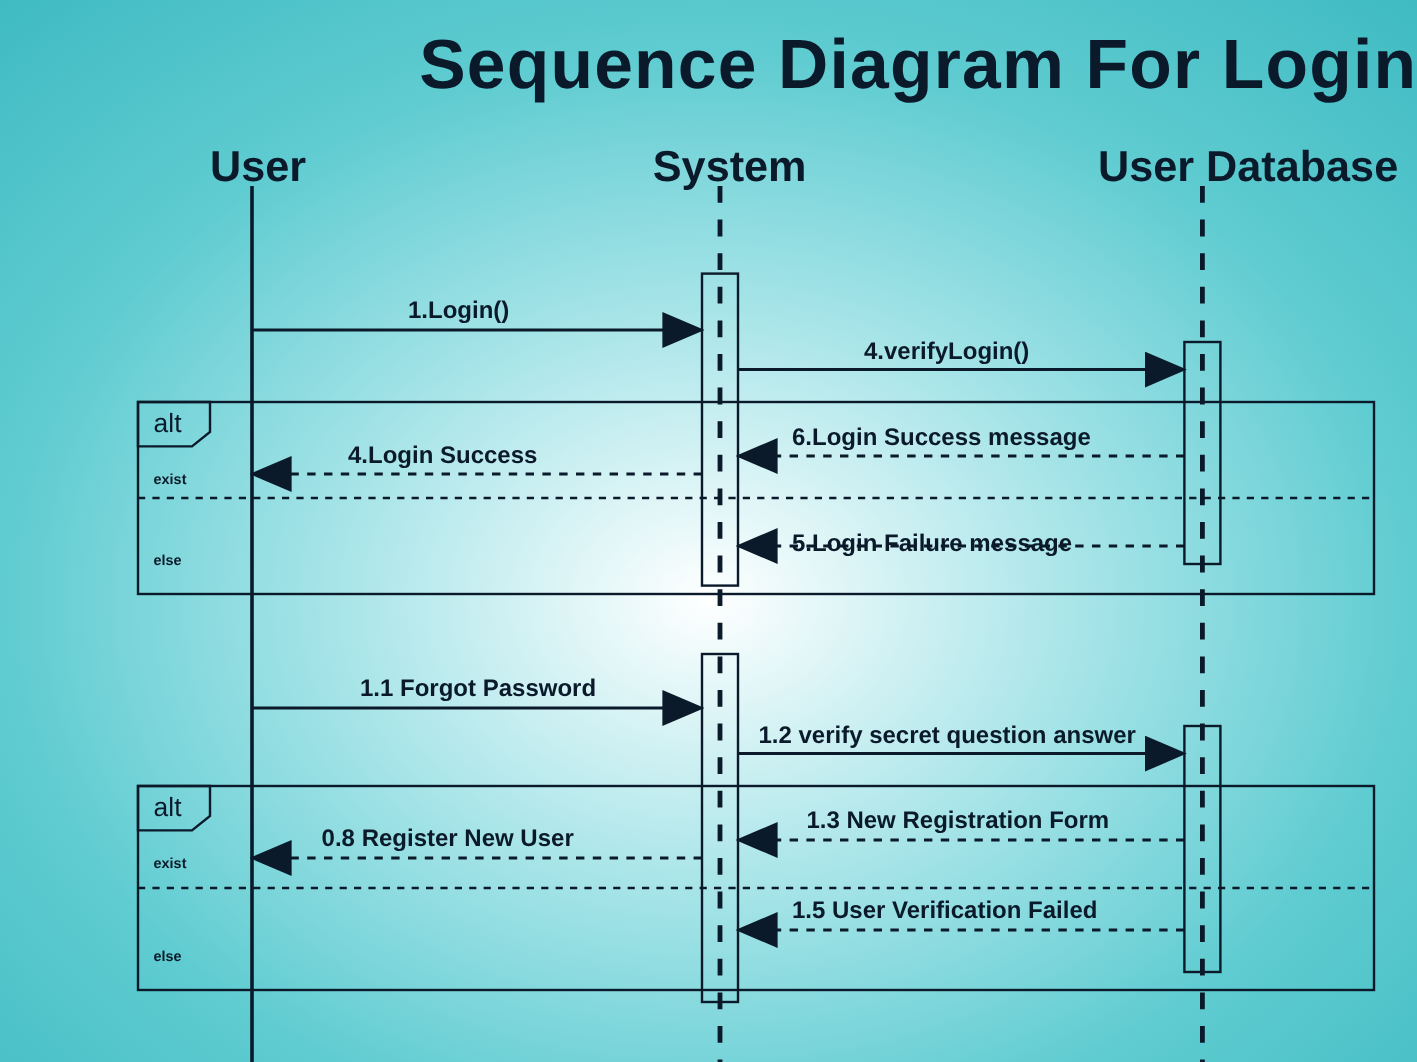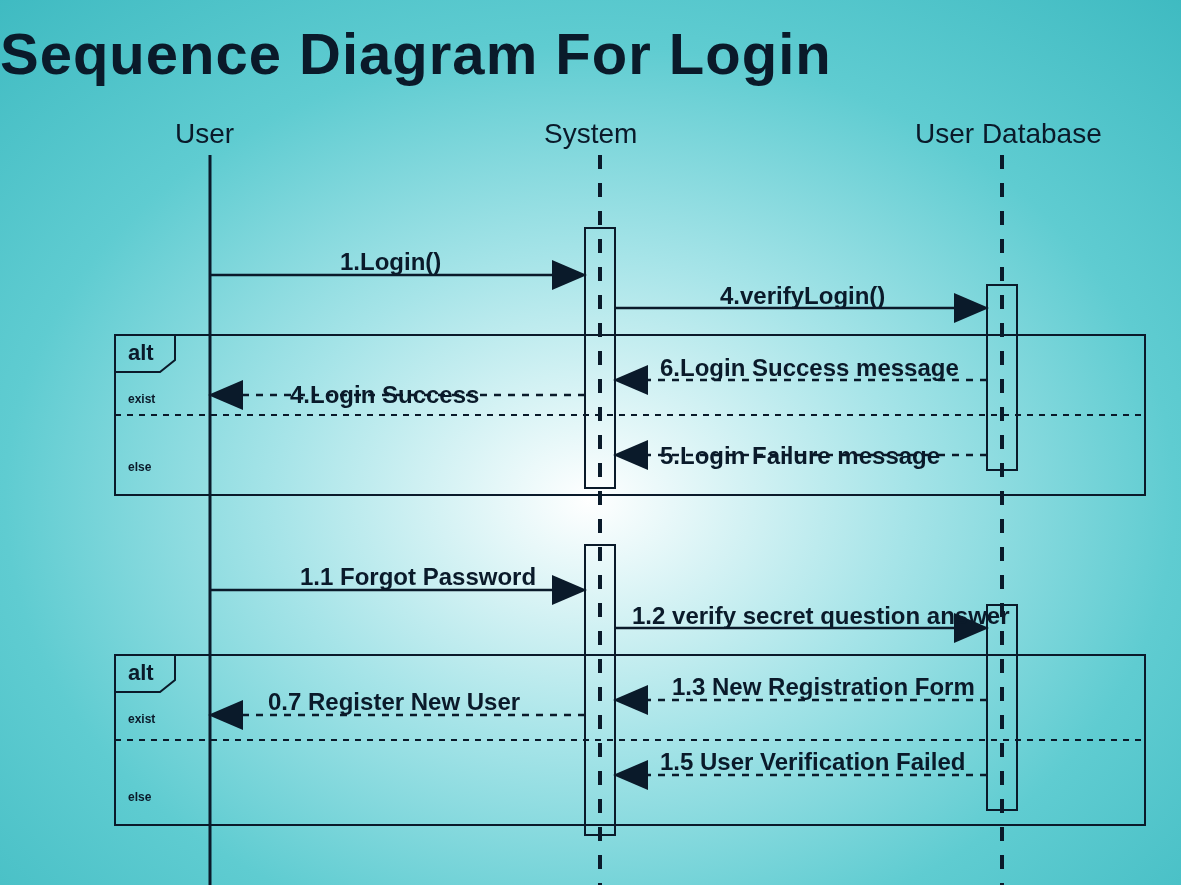--- a/index.html
+++ b/index.html
@@ -6,29 +6,29 @@
   body{
     width:1181px;height:885px;
     background:radial-gradient(ellipse 900px 700px at 590px 500px,#ffffff 0%,#a6e4e8 35%,#5fccd1 65%,#3cb9c0 100%);
     font-family:Arial,Helvetica,sans-serif;
     color:#0a1a2a;
     position:relative;
     overflow:hidden;
   }
   svg{position:absolute;left:0;top:0}
   .title{
-    position:absolute;left:0;top:20px;width:1181px;text-align:left;
+    position:absolute;left:0;top:20px;width:1181px;text-align:right;
     font-size:58px;font-weight:900;letter-spacing:1px;
   }
-  .lane-label{position:absolute;font-size:28px;font-weight:400}
+  .lane-label{position:absolute;font-size:36px;font-weight:700}
   .lbl-user{left:175px;top:118px}
   .lbl-system{left:544px;top:118px}
   .lbl-db{left:915px;top:118px}
-  .msg{position:absolute;font-size:24px;font-weight:700;white-space:nowrap}
-  .alt-tag{position:absolute;font-size:22px;font-weight:700}
+  .msg{position:absolute;font-size:20px;font-weight:700;white-space:nowrap}
+  .alt-tag{position:absolute;font-size:22px;font-weight:400}
   .guard{position:absolute;font-size:12px;font-weight:700}
 </style>
 </head>
 <body>
 
 <div class="title">Sequence Diagram For Login</div>
 
 <div class="lane-label lbl-user">User</div>
 <div class="lane-label lbl-system">System</div>
 <div class="lane-label lbl-db">User Database</div>
@@ -78,27 +78,27 @@
   <line x1="987" y1="700" x2="618" y2="700" stroke="#0a1a2a" stroke-width="2.5" stroke-dasharray="7 7" marker-end="url(#arrowOpen)"></line>
 
   <line x1="585" y1="715" x2="213" y2="715" stroke="#0a1a2a" stroke-width="2.5" stroke-dasharray="7 7" marker-end="url(#arrowOpen)"></line>
 
   <line x1="987" y1="775" x2="618" y2="775" stroke="#0a1a2a" stroke-width="2.5" stroke-dasharray="7 7" marker-end="url(#arrowOpen)"></line>
 </svg>
 
 <div class="msg" style="left:340px;top:248px">1.Login()</div>
 <div class="msg" style="left:720px;top:282px">4.verifyLogin()</div>
 <div class="msg" style="left:660px;top:354px">6.Login Success message</div>
-<div class="msg" style="left:290px;top:381px">4.Login Success</div>
+<div class="msg" style="left:290px;top:369px">4.Login Success</div>
 <div class="msg" style="left:660px;top:442px">5.Login Failure message</div>
 
 <div class="msg" style="left:300px;top:563px">1.1 Forgot Password</div>
 <div class="msg" style="left:632px;top:602px">1.2 verify secret question answer</div>
 <div class="msg" style="left:672px;top:673px">1.3 New Registration Form</div>
-<div class="msg" style="left:268px;top:688px">0.7 Register New User</div>
+<div class="msg" style="left:268px;top:688px">0.8 Register New User</div>
 <div class="msg" style="left:660px;top:748px">1.5 User Verification Failed</div>
 
 <div class="alt-tag" style="left:128px;top:340px">alt</div>
 <div class="guard" style="left:128px;top:392px">exist</div>
 <div class="guard" style="left:128px;top:460px">else</div>
 
 <div class="alt-tag" style="left:128px;top:660px">alt</div>
 <div class="guard" style="left:128px;top:712px">exist</div>
 <div class="guard" style="left:128px;top:790px">else</div>
 

